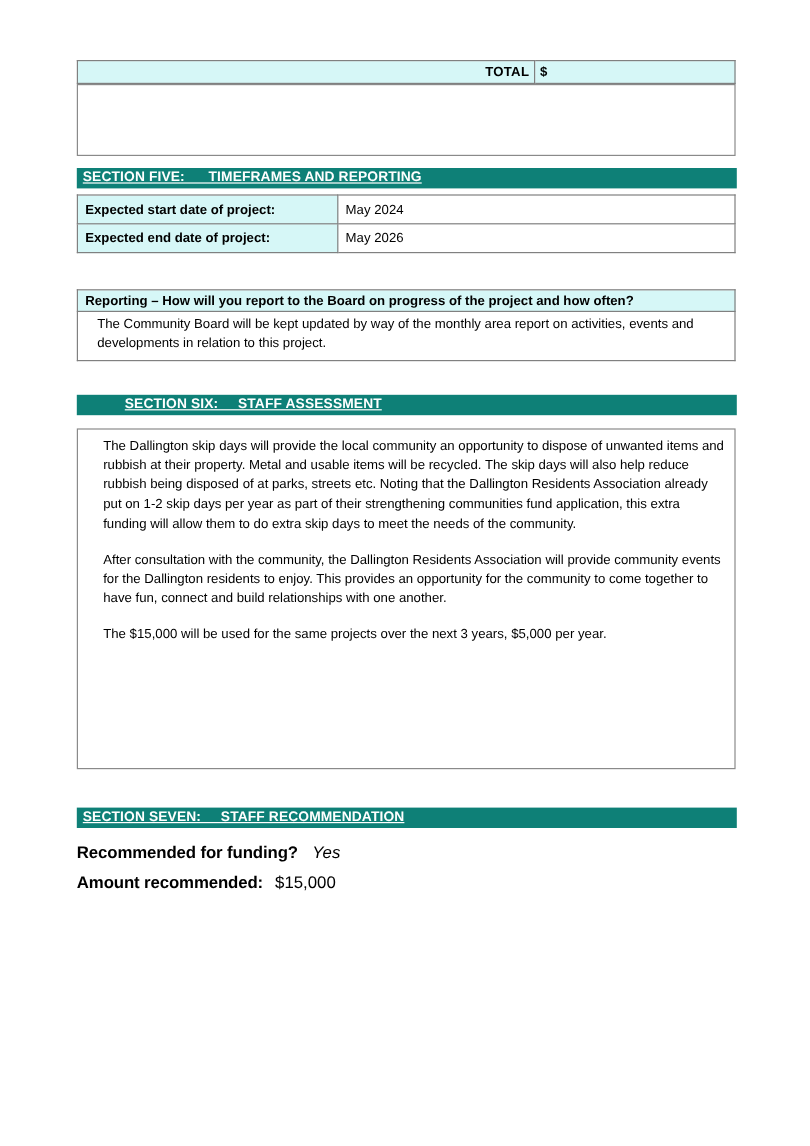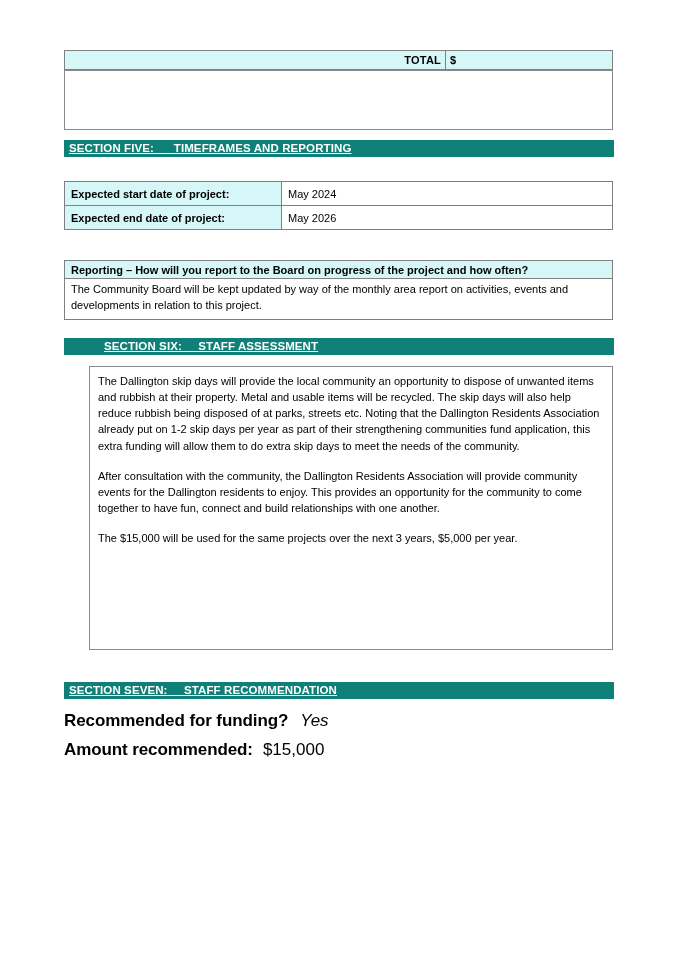--- a/index.html
+++ b/index.html
@@ -83,21 +83,21 @@
     width: 550px;
     box-sizing: border-box;
     text-decoration: underline;
   }
 
   
   .date-table {
     width: 100%;
     border-collapse: collapse;
     table-layout: fixed;
-    margin-top: 24px;
+    margin-top: 5px;
   }
   .date-table td {
     border: 1px solid #808080;
     height: 21px;
     font-size: 11px;
     padding: 1px 6px;
   }
   .date-table td.key {
     background: #d6f7f7;
     font-weight: bold;
@@ -109,21 +109,21 @@
 
   
   .report-table {
     width: 100%;
     border-collapse: collapse;
     table-layout: fixed;
   }
   .report-table td {
     border: 1px solid #808080;
     font-size: 11px;
-    padding: 3px 6px;
+    padding: 3px 16px;
   }
   .report-table td.head {
     background: #d6f7f7;
     font-weight: bold;
     height: 15px;
     padding: 1px 6px;
     margin-left: 32px;
   }
   .report-table td.body {
     background: #ffffff;
@@ -131,33 +131,32 @@
     height: 34px;
     vertical-align: top;
   }
 
   
   .assess-box {
     border: 1px solid #8a8a8a;
     background: #ffffff;
     font-size: 11px;
     line-height: 1.47;
-    padding: 6px 8px 8px 8px;
+    padding: 6px 8px 8px 21px;
     box-sizing: border-box;
     height: 284px;
-    margin-left: 25px;
   }
   .assess-box p {
     margin: 0 0 14px 0;
   }
   .assess-box p:last-child { margin-bottom: 0; }
 
   
   .rec-row {
-    font-size: 17px;
+    font-size: 14px;
     display: flex;
     align-items: baseline;
   }
   .rec-key {
     font-weight: bold;
     letter-spacing: -0.1px;
   }
   .rec-val {
     font-weight: normal;
   }
@@ -200,21 +199,21 @@
       <tbody>
           <tr>
         <td class="head">Reporting – How will you report to the Board on progress of the project and how often?</td>
       </tr>
       <tr>
         <td class="body">The Community Board will be kept updated by way of the monthly area report on activities, events and developments in relation to this project.</td>
       </tr>
     </tbody>
       </table>
 
-    <div class="section-bar" style="margin-top:18px;padding-left:40px;">SECTION SIX:     STAFF ASSESSMENT</div>
+    <div class="section-bar" style="margin-top:28px;padding-left:40px;">SECTION SIX:     STAFF ASSESSMENT</div>
 
     <div class="assess-box" style="margin-top:11px;">
       <p>The Dallington skip days will provide the local community an opportunity to dispose of unwanted items and rubbish at their property. Metal and usable items will be recycled. The skip days will also help reduce rubbish being disposed of at parks, streets etc. Noting that the Dallington Residents Association already put on 1-2 skip days per year as part of their strengthening communities fund application, this extra funding will allow them to do extra skip days to meet the needs of the community.</p>
       <p>After consultation with the community, the Dallington Residents Association will provide community events for the Dallington residents to enjoy. This provides an opportunity for the community to come together to have fun, connect and build relationships with one another.</p>
       <p>The $15,000 will be used for the same projects over the next 3 years, $5,000 per year.</p>
     </div>
 
     <div class="section-bar" style="margin-top:32px;">SECTION SEVEN:     STAFF RECOMMENDATION</div>
 
     <div class="rec-row" style="margin-top:12px;">

